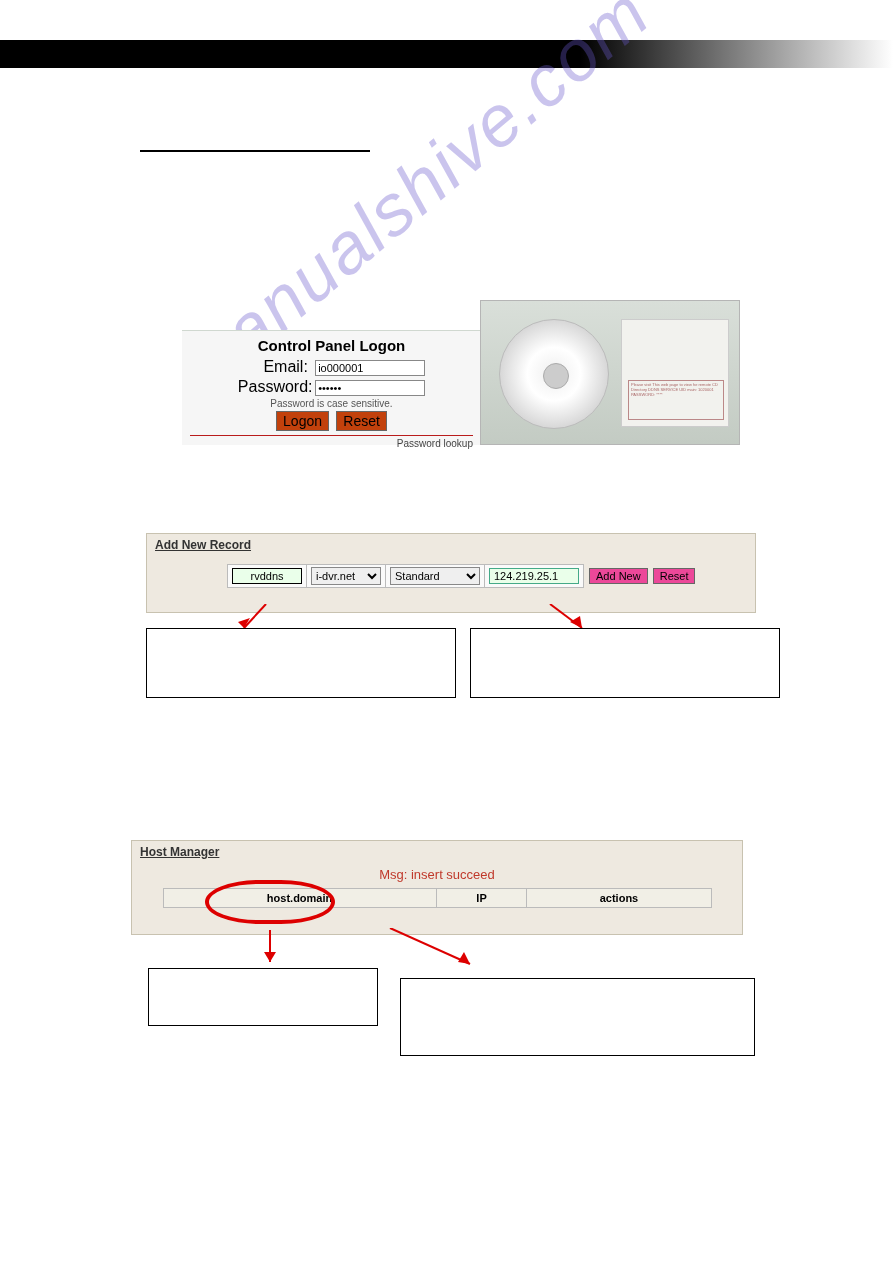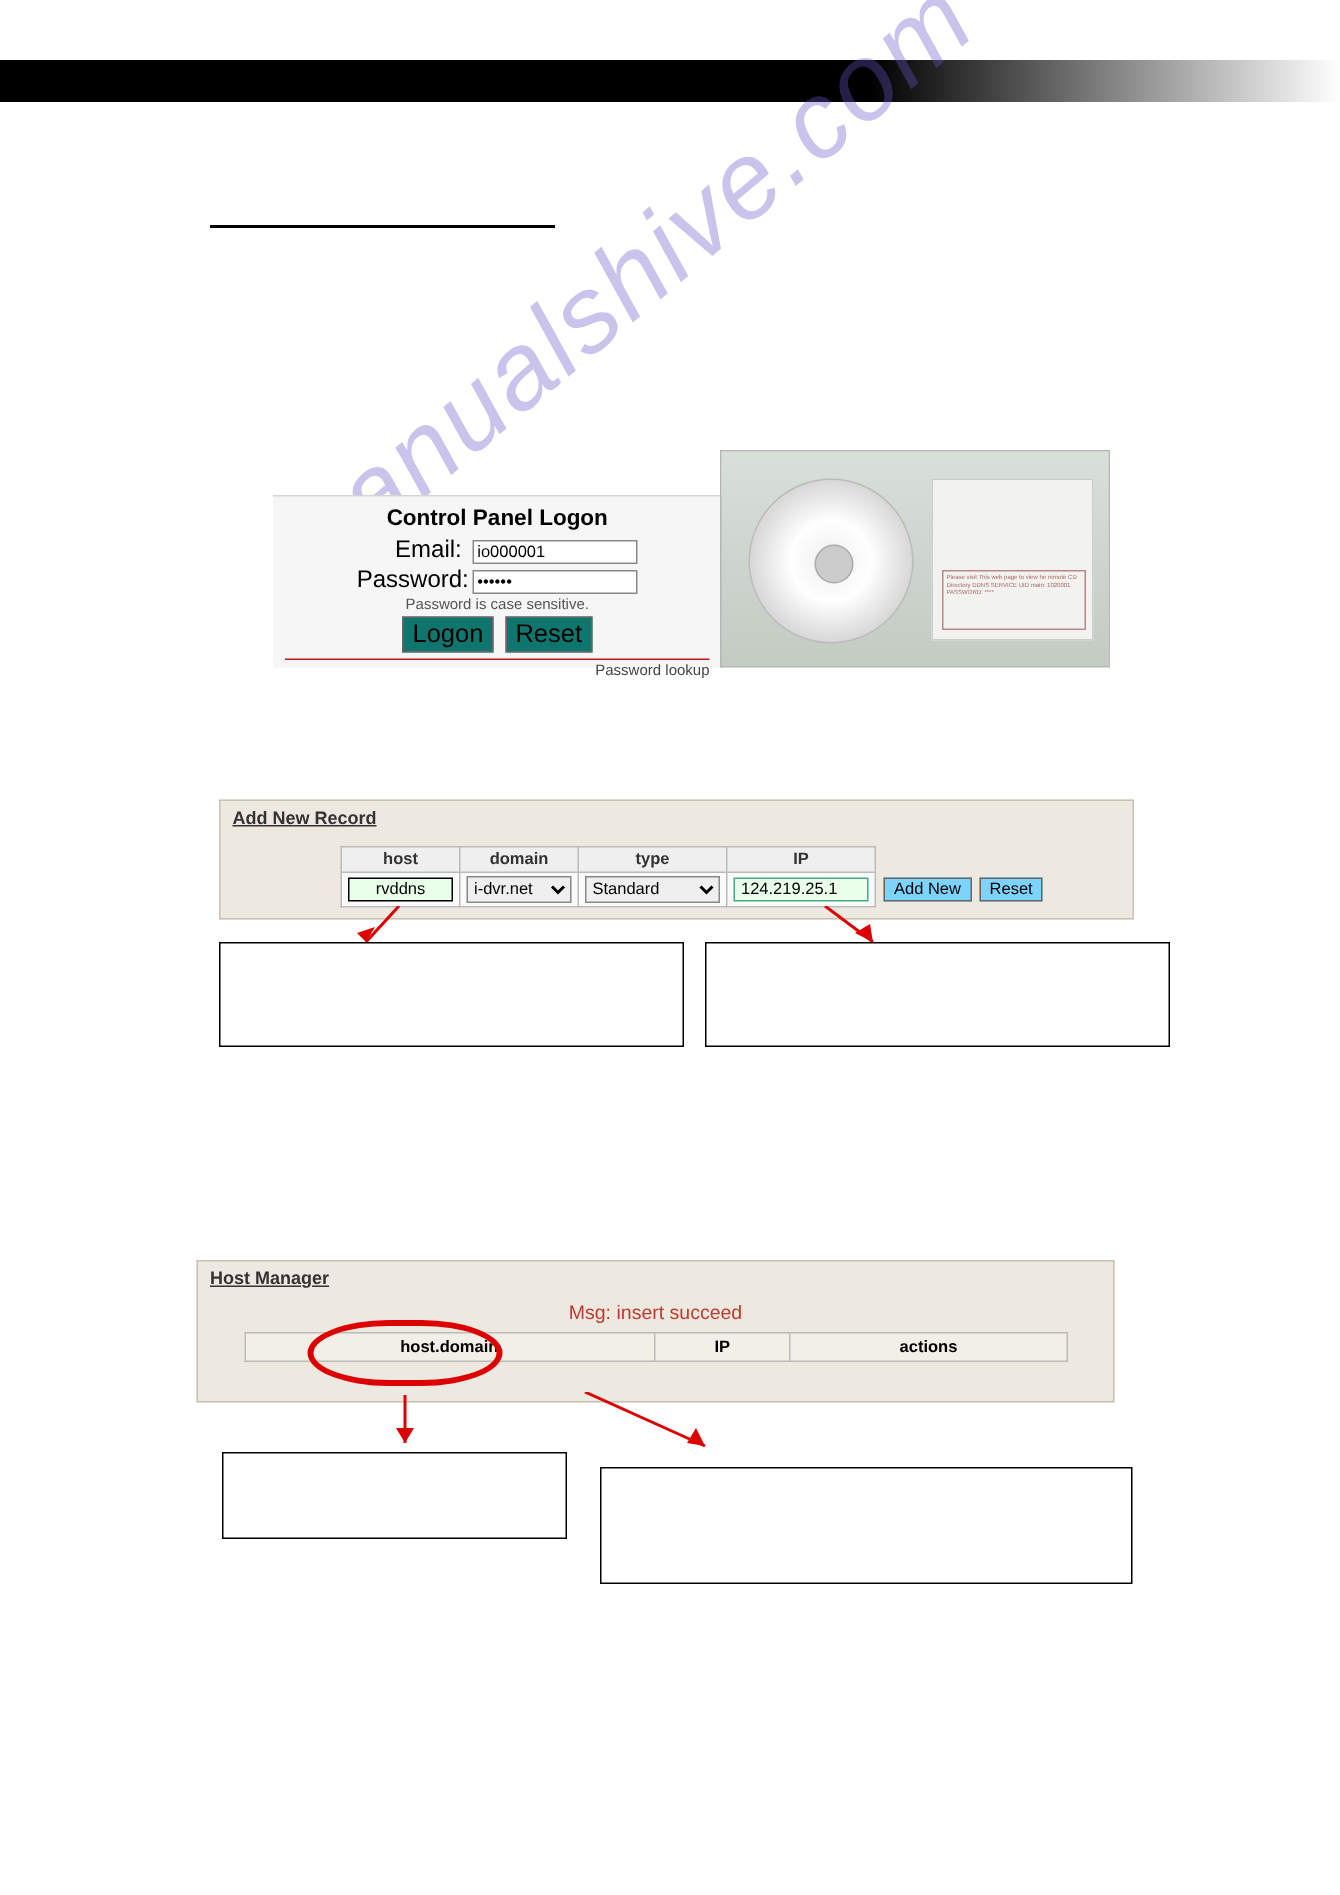--- a/index.html
+++ b/index.html
@@ -46,21 +46,21 @@
     border-top:1px solid #d0d8d0;
     font-size:12px;
     padding:6px 8px 4px 8px;
     text-align:center;
   }
   .logon-title { font-weight:bold; font-size:15px; margin-bottom:4px; }
   .logon-row { margin:2px 0; }
   .logon-row label { display:inline-block; width:70px; text-align:right; margin-right:4px; font-size:16px; }
   .logon-row input { width:110px; height:16px; font-size:11px; border:1px solid #888; padding:0 2px; }
   .logon-note { font-size:10px; color:#555; margin:2px 0; }
-  .logon-btn { font-size:17px; padding:1px 6px; border:1px solid #666; background:#0f766e; margin:0 2px; cursor:pointer; }
+  .logon-btn { font-size:14px; padding:1px 6px; border:1px solid #666; background:#c2410c; margin:0 2px; cursor:pointer; }
   .logon-foot { text-align:right; font-size:10px; color:#444; border-top:1px solid #b91c1c; padding-top:2px; margin-top:4px; }
 
   
   .cd-photo {
     position:absolute; left:480px; top:300px;
     width:260px; height:145px;
     background: linear-gradient(#d9dfd9,#c3cbc3);
     border:1px solid #b5b5b5;
   }
   .disc {
@@ -96,21 +96,21 @@
   .add-table {
     position:absolute; left:80px; top:30px;
     border-collapse:collapse; font-size:11px;
   }
   .add-table th { background:#efefef; border:1px solid #bbb; padding:2px 8px; font-weight:bold; color:#333;}
   .add-table td { border:1px solid #bbb; padding:2px 4px; background:#fafafa; }
   .host-input { width:70px; height:16px; border:1px solid #000000; background:#eaffea; font-size:11px; text-align:center; }
   .ip-input   { width:90px; height:16px; border:1px solid #4a8; background:#eaffea; font-size:11px; padding:0 4px;}
   .sel        { width:70px; height:18px; font-size:11px; border:1px solid #888;}
   .sel-wide   { width:90px; height:18px; font-size:11px; border:1px solid #888;}
-  .mini-btn   { font-size:11px; padding:1px 6px; border:1px solid #666; background:#7dd3fc; cursor:pointer; margin:0 1px;}
+  .mini-btn   { font-size:11px; padding:1px 6px; border:1px solid #666; background:#ec4899; cursor:pointer; margin:0 1px;}
 
   
   .arrow-svg { position:absolute; pointer-events:none; }
   .callout {
     position:absolute; border:1px solid #000; background:#fff;
     width:310px; height:70px;
   }
 
   
   .host-mgr { left:131px; top:840px; width:612px; height:95px; }
@@ -167,27 +167,20 @@
 DDNS SERVICE
 UID main: 1020001
 PASSWORD: ****</div>
   </div>
 </div>
 
 <div class="panel add-record">
   <div class="panel-title">Add New Record</div>
   <table class="add-table">
     <tbody>
-        <tr>
-      <th>host</th>
-      <th>domain</th>
-      <th>type</th>
-      <th>IP</th>
-      <th style="border:none;background:none;"></th>
-    </tr>
     <tr>
       <td><input class="host-input" value="rvddns" style=""></td>
       <td>
         <select class="sel">
           <option>i-dvr.net</option>
         </select>
       </td>
       <td>
         <select class="sel-wide">
           <option>Standard</option>

